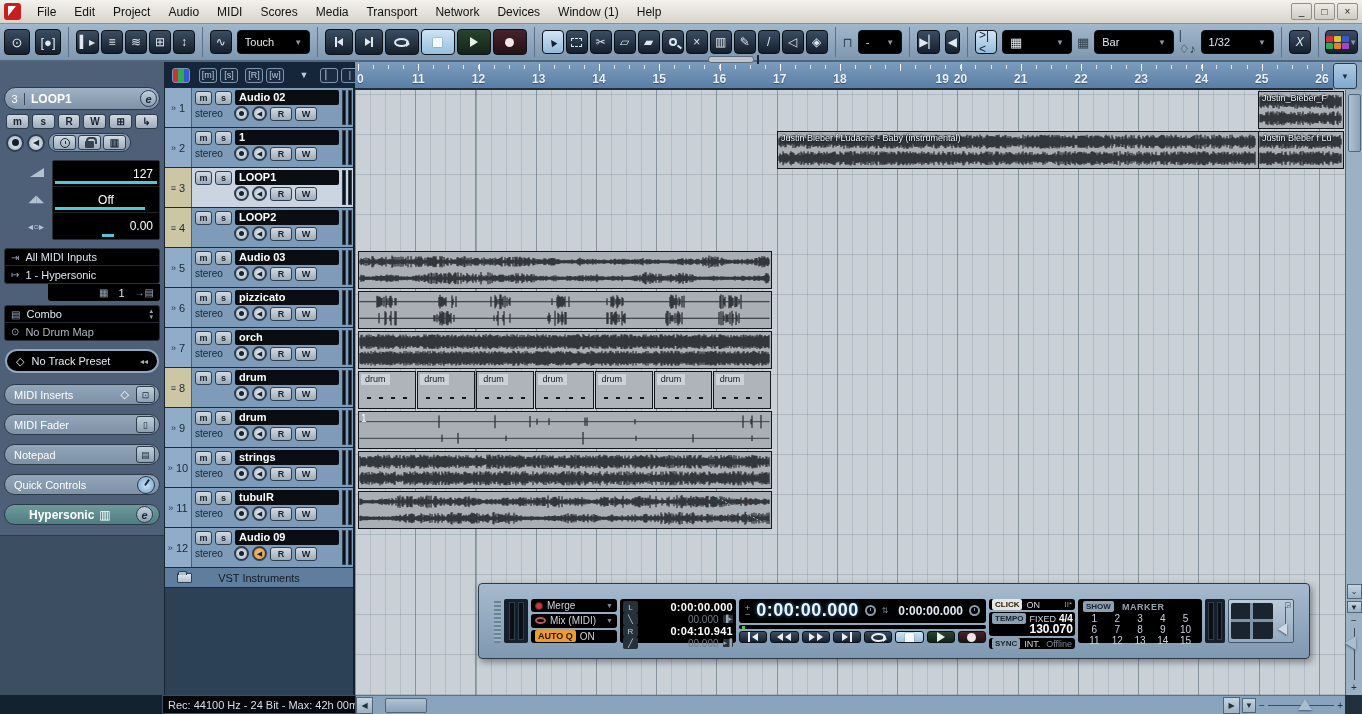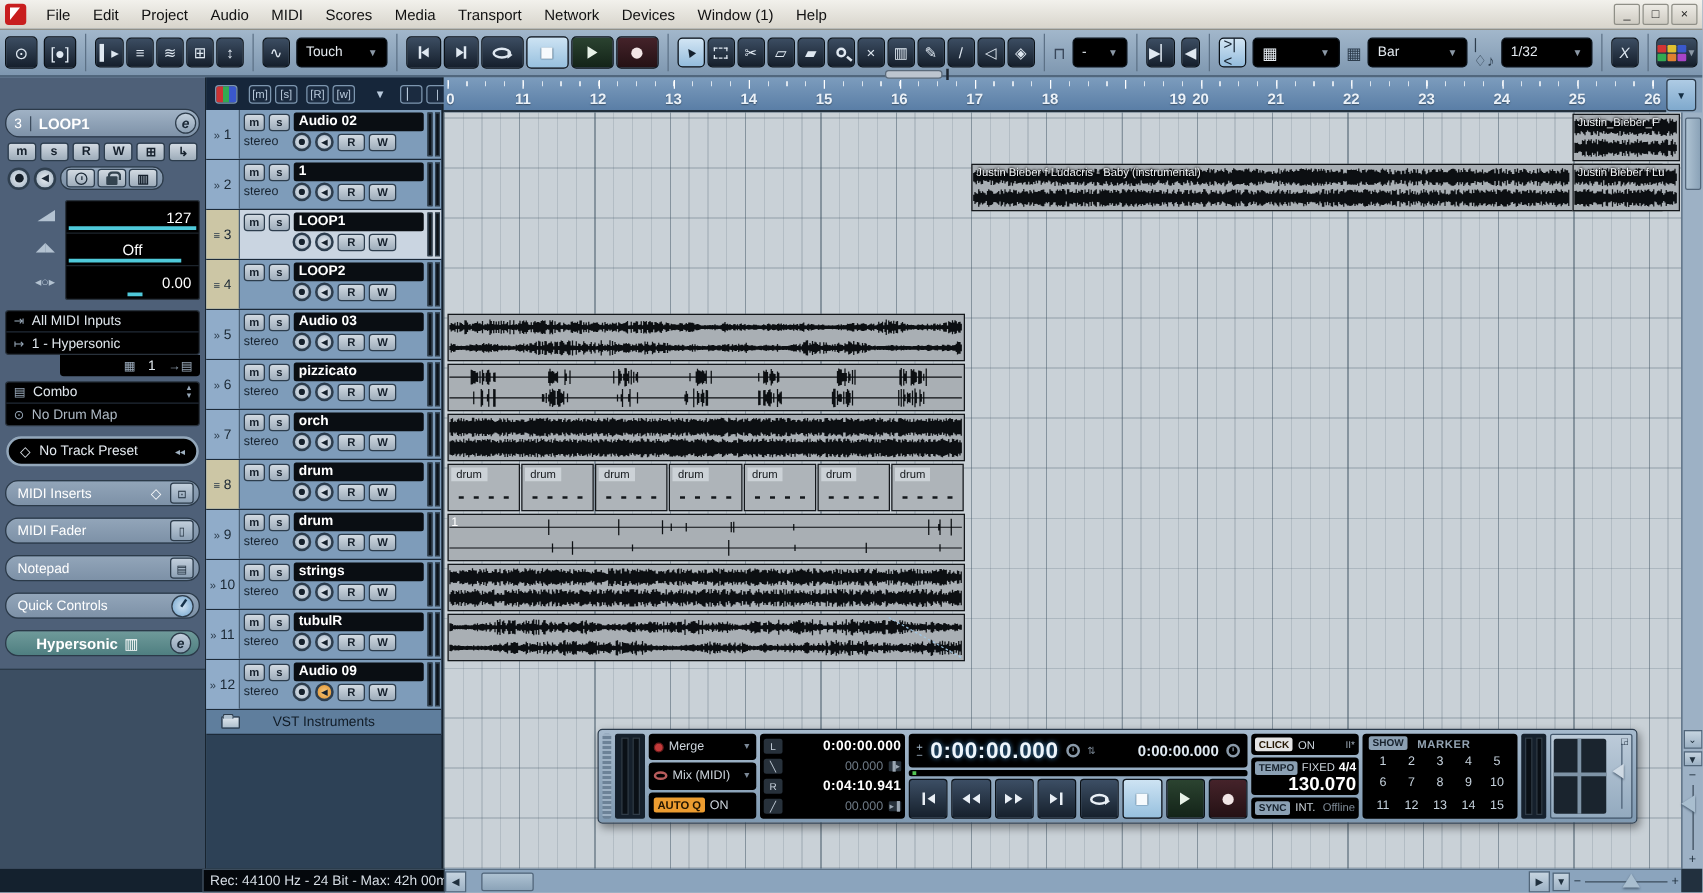--- a/index.html
+++ b/index.html
@@ -127,21 +127,21 @@
   .event{position:absolute;background:#a9afb4;border:1px solid #14181c;overflow:hidden}
   .event svg{position:absolute;left:0;top:0}
   .elabel{position:absolute;top:1px;left:3px;color:#f3f6f9;font-size:9px;white-space:nowrap;z-index:2;text-shadow:0 0 2px #000,0 0 2px #000}
   .corner-label{position:absolute;top:1px;left:2px;color:#fff;font-size:10px;z-index:2}
   .midi-part{position:absolute;background:#aeb4b9;border:1px solid #14181c;overflow:hidden}
   .mlabel{display:inline-block;background:#ccd2d7;color:#14181c;font-size:9px;padding:0 4px;margin:2px;line-height:11px}
   .mdots{position:absolute;bottom:9px;left:8px;right:8px;display:flex;justify-content:space-between}
   .mdots div{width:4px;height:2px;background:#14181c}
 
   
-  .transport{left:478px;top:583px;width:832px;height:76px;background:linear-gradient(#a6bacd,#7f99b1);border:1px solid #2a3a4b;border-radius:4px;display:flex;align-items:stretch;padding:3px;gap:3px;box-shadow:2px 3px 7px rgba(0,0,0,.4)}
+  .transport{left:478px;top:583px;width:832px;height:76px;background:linear-gradient(#a6bacd,#7f99b1);border:1px solid #2a3a4b;border-radius:4px;display:flex;align-items:stretch;padding:15px;gap:3px;box-shadow:2px 3px 7px rgba(0,0,0,.4)}
   .tp-grip{width:7px;background:repeating-linear-gradient(0deg,#6c8297 0 2px,#9db1c4 2px 4px);border-radius:2px}
   .tp-meterbox{width:24px;background:#15202c;border-radius:2px;display:flex;gap:3px;justify-content:center;padding:3px}
   .tp-meterbox div{width:6px;background:#0a1016;border:1px solid #303c48}
   .tp-perf{width:86px;display:flex;flex-direction:column;gap:2px}
   .perf-row{flex:1;background:#000;border-radius:3px;display:flex;align-items:center;gap:4px;padding:0 4px;color:#ccd4db;font-size:10px}
   .perf-row .arr{margin-left:auto;color:#7b8896;font-size:7px}
   .rec-ico{width:8px;height:8px;border-radius:50%;background:#c23a3a;border:1px solid #6e1e1e;flex:none}
   .cyc-ico{width:11px;height:7px;border:2px solid #b85c5c;border-radius:50%;flex:none}
   .aq-badge{background:#ec9c30;color:#231500;font-weight:bold;font-size:9px;padding:1px 3px;border-radius:2px}
   .tp-loc{width:116px;background:#000;border-radius:3px;display:grid;grid-template-columns:15px 1fr;grid-template-rows:1fr 1fr 1fr 1fr;padding:2px 3px;column-gap:3px;align-items:center}
@@ -159,21 +159,21 @@
   .small-time{color:#dfe9f2;font-size:12px;font-weight:bold;margin-left:auto}
   .pos-strip{height:5px;background:#000;border-radius:2px;position:relative}
   .pos-strip div{position:absolute;left:3px;top:1px;width:3px;height:3px;background:#52c452}
   .tp-buttons{flex:1;display:flex;gap:3px}
   .tpb{flex:1;background:linear-gradient(#3c4e64,#16202c);border:1px solid #0b1118;border-radius:3px;display:flex;align-items:center;justify-content:center;gap:2px;color:#e9eff5}
   .tp-click{width:86px;display:flex;flex-direction:column;gap:2px}
   .ck-row{flex:1;background:#000;border-radius:3px;display:flex;align-items:center;gap:4px;padding:0 3px;color:#cfd7de;font-size:9px}
   .badge-o{background:#e5e5e5;color:#231500;font-weight:bold;font-size:8px;padding:1px 3px;border-radius:2px;flex:none}
   .badge-g{background:#8ba0b3;color:#17222d;font-weight:bold;font-size:8px;padding:1px 3px;border-radius:2px;flex:none}
   .tempo-box{flex:1.6;background:#000;border-radius:3px;display:grid;grid-template-columns:auto auto 1fr;align-items:center;padding:1px 3px;column-gap:3px;color:#cfd7de;font-size:9px}
-  .tempo-val{grid-column:1/4;text-align:right;color:#fff;font-weight:bold;font-size:15px;line-height:11px}
+  .tempo-val{grid-column:1/4;text-align:right;color:#fff;font-weight:bold;font-size:12px;line-height:11px}
   .sig{color:#fff;font-weight:bold;font-size:10px;text-align:right}
   .offline{margin-left:auto;color:#7e8a96}
   .ck-ico{margin-left:auto;color:#9aa6b2;font-size:8px}
   .tp-markers{width:124px;background:#000;border-radius:3px;padding:2px 5px;display:flex;flex-direction:column}
   .mk-head{display:flex;align-items:center;gap:8px;margin-bottom:1px}
   .mk-title{color:#93a3b2;font-weight:bold;font-size:9px;letter-spacing:.5px}
   .mk-grid{flex:1;display:grid;grid-template-columns:repeat(5,1fr);align-items:center;justify-items:center;color:#c6d2dd;font-size:10px}
   .tp-xfade{width:66px;background:linear-gradient(#bccbd9,#93aabf);border:1px solid #44586c;border-radius:2px;position:relative;display:flex;padding:3px 2px;gap:3px}
   .xf-dark{flex:1;background:#1a242e;border-radius:2px;position:relative}
   .xf-dark::before{content:"";position:absolute;left:0;right:0;top:45%;height:3px;background:#7e93a6}

